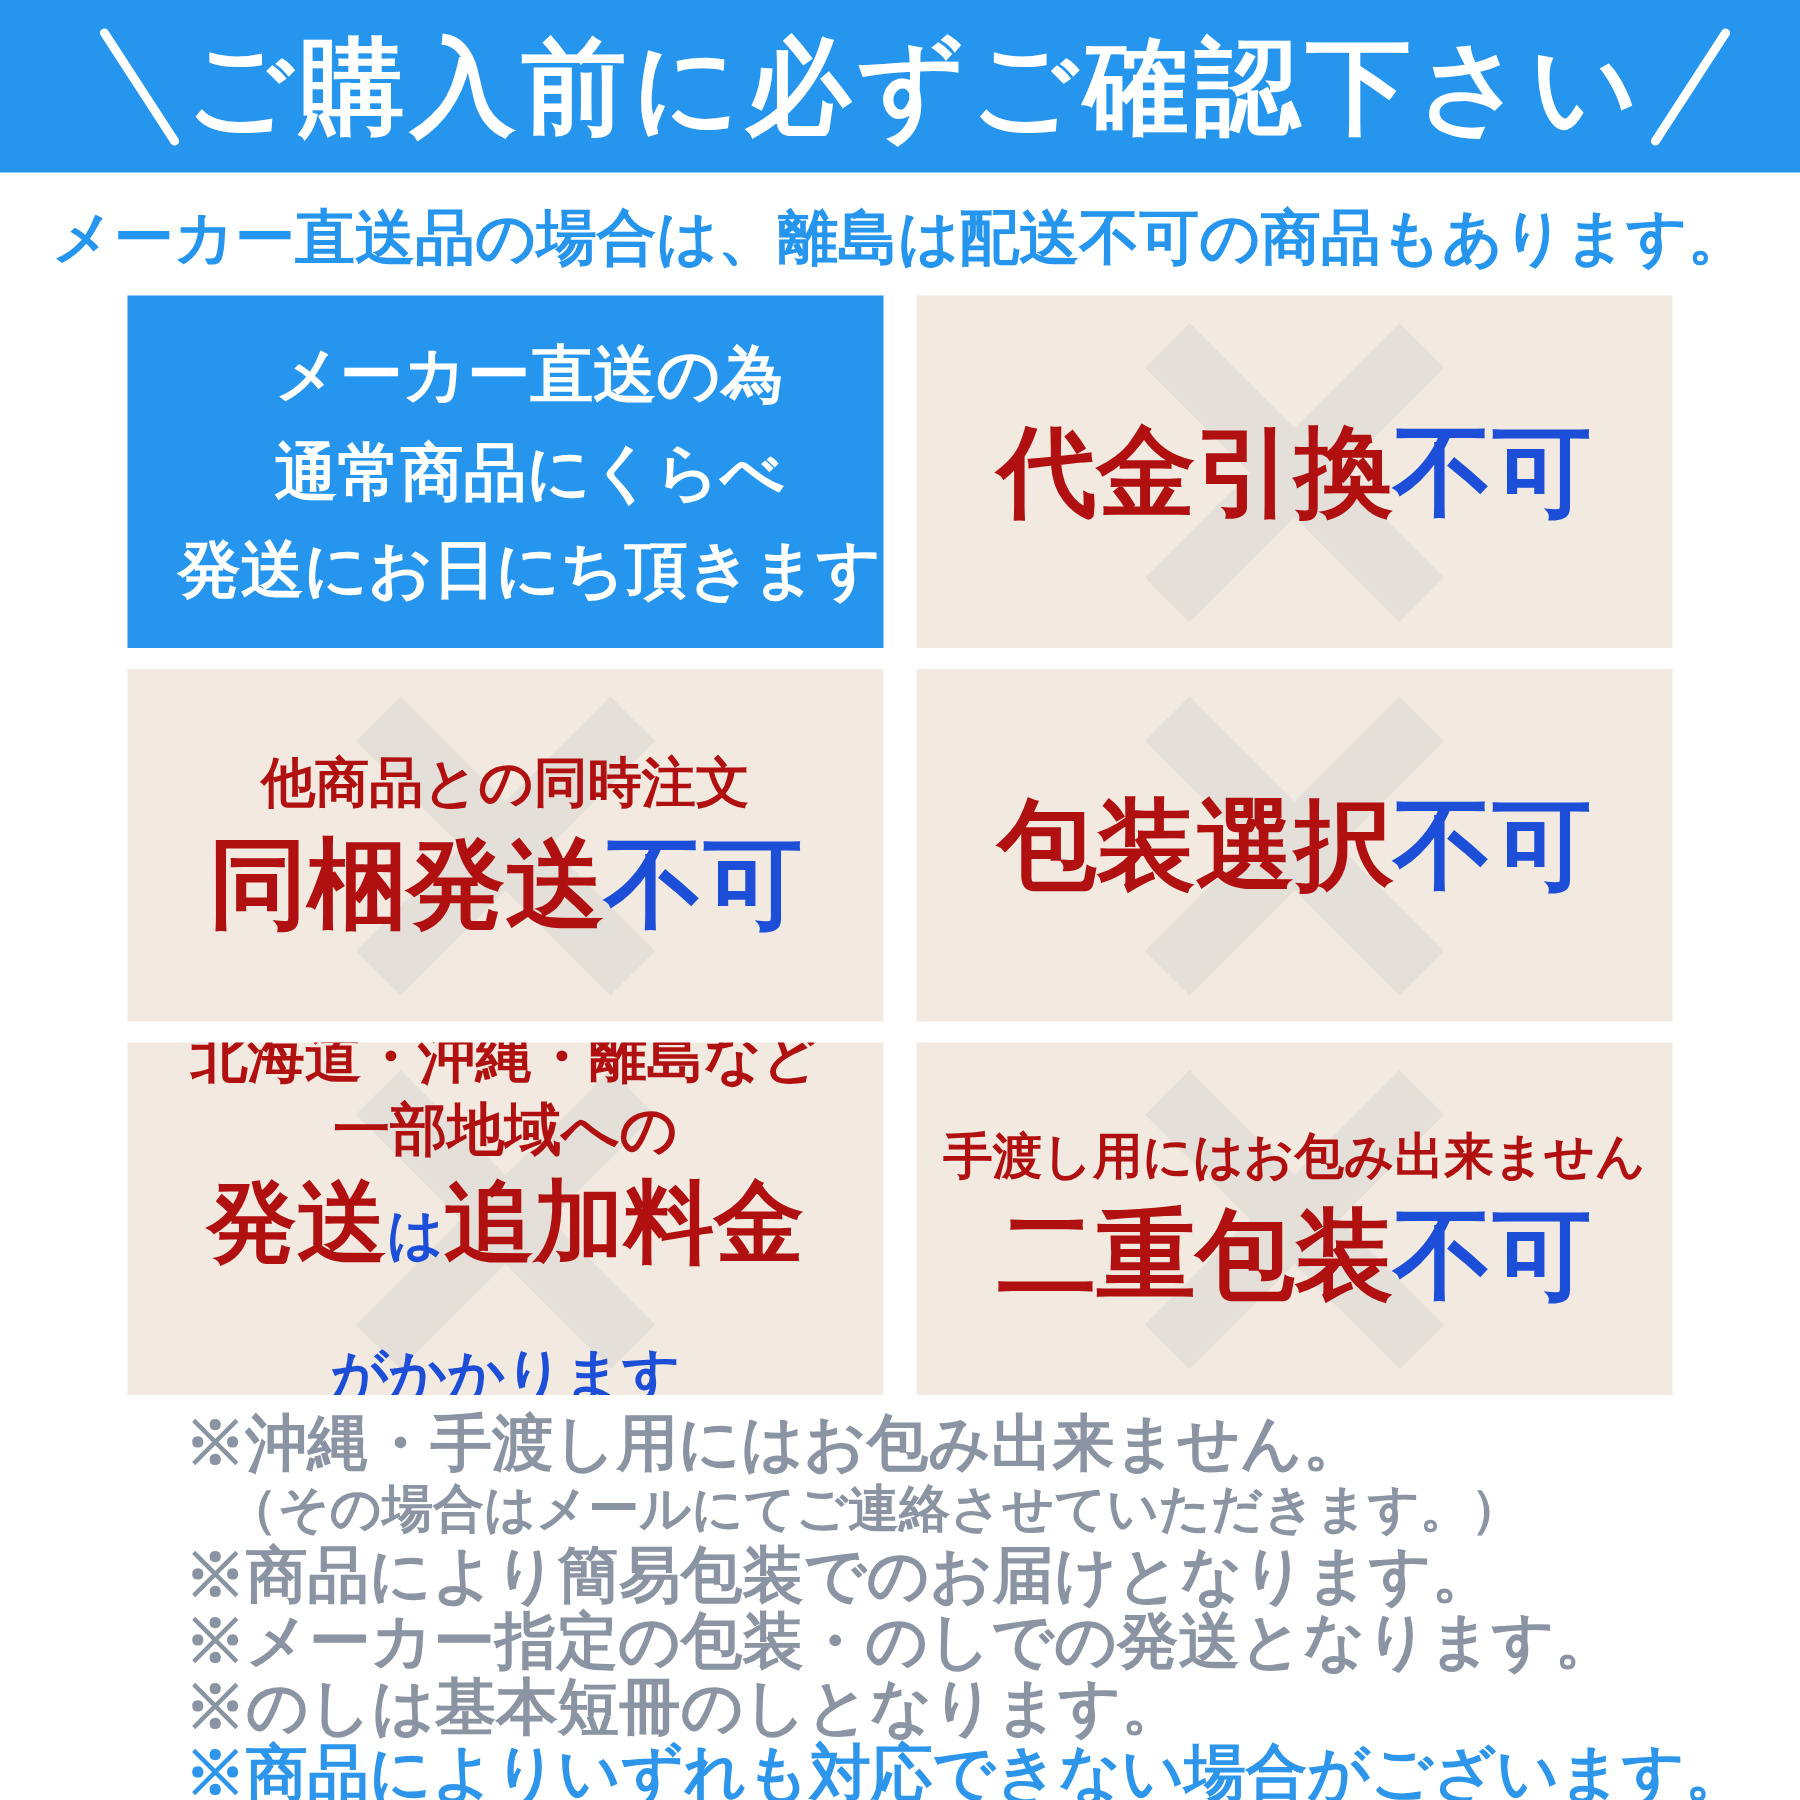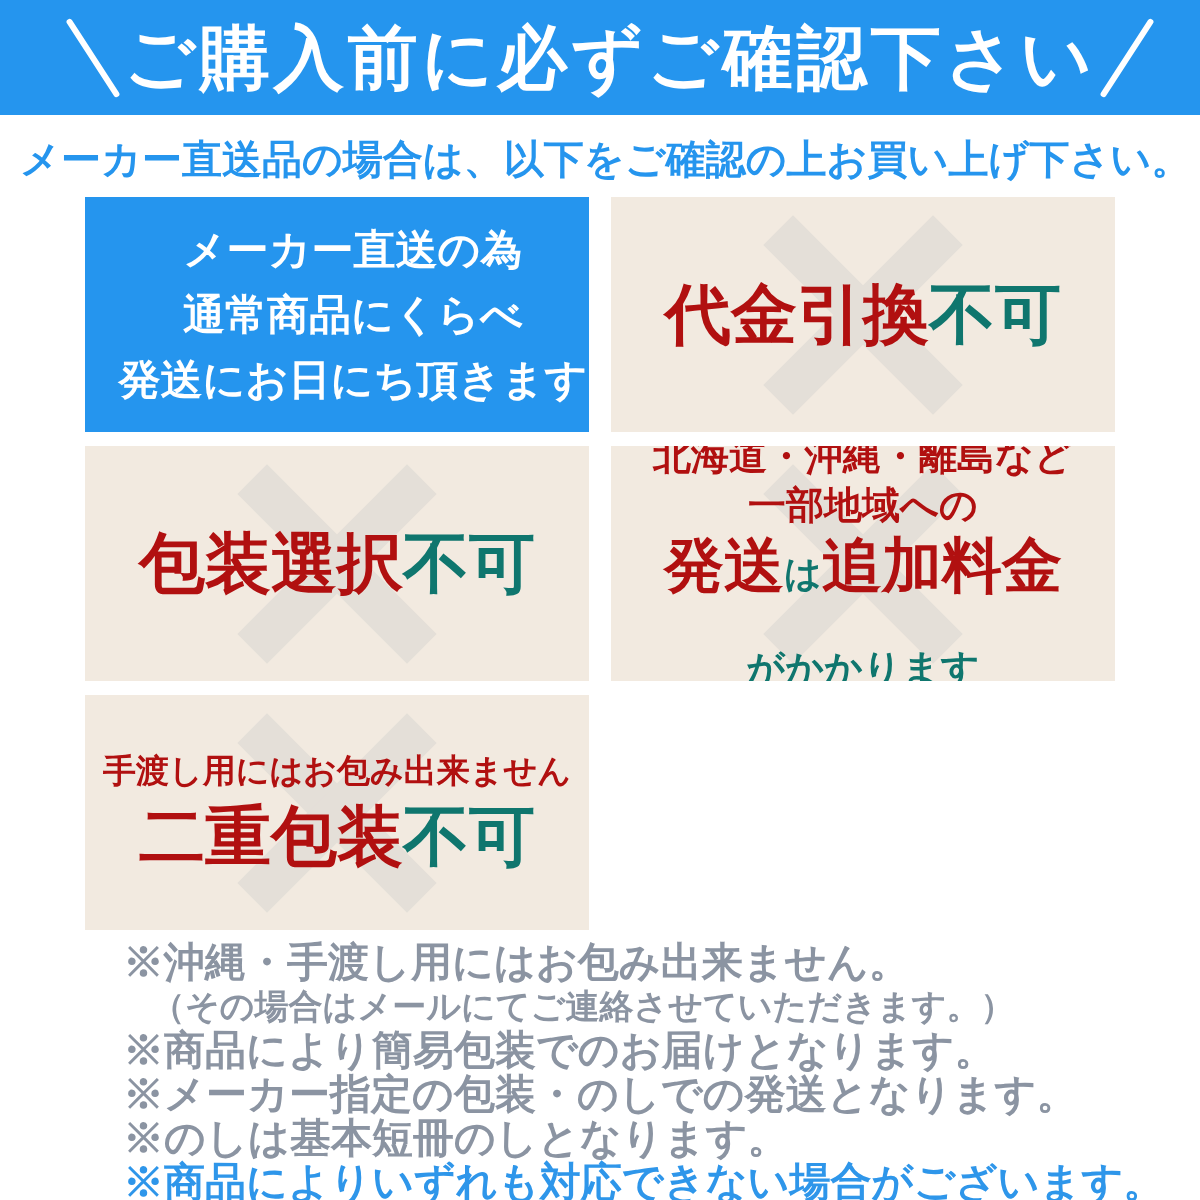--- a/index.html
+++ b/index.html
@@ -77,21 +77,21 @@
     position:absolute;
     width:240px;height:42px;
     background:#e4dfd8;
     left:-120px;top:-21px;
   }
   .xmark::before{transform:rotate(45deg);}
   .xmark::after{transform:rotate(-45deg);}
 
   .cell .txt{position:relative;z-index:2;}
   .red{color:#b11010;text-align:center;}
-  .gray{color:#0f766e;}
+  .gray{color:#1d4ed8;}
   .big-line{font-size:66px;font-weight:bold;line-height:1.15;white-space:nowrap;}
   .sub-line{font-size:36px;font-weight:bold;line-height:1.3;white-space:nowrap;}
   .sub-line-sm{font-size:33px;font-weight:bold;line-height:1.3;white-space:nowrap;}
   .fee-note{font-size:38px;font-weight:bold;line-height:1.3;white-space:nowrap;}
   .fee-big{font-size:60px;font-weight:bold;line-height:1.2;white-space:nowrap;}
   .fee-big .particle{font-size:37px;font-weight:bold;}
   .fee-bottom{font-size:38px;font-weight:bold;line-height:1.4;white-space:nowrap;margin-top:40px;}
   .mb6{margin-bottom:6px;}
 
   
@@ -115,35 +115,40 @@
 <body>
 
 <div class="page">
 
   <header class="banner">
     <span class="slash-bar slash-left"></span>
     <h1 class="title">ご購入前に必ずご確認下さい</h1>
     <span class="slash-bar slash-right"></span>
   </header>
 
-  <p class="subtitle">メーカー直送品の場合は、以下をご確認の上お買い上げ下さい。</p>
+  <p class="subtitle">メーカー直送品の場合は、離島は配送不可の商品もあります。</p>
 
   <div class="grid">
 
     <div class="cell cell-blue">
       <div class="info-line">メーカー直送の為</div>
       <div class="info-line">通常商品にくらべ</div>
       <div class="info-line">発送にお日にち頂きます</div>
     </div>
 
     <div class="cell cell-beige">
       <div class="xmark"></div>
       <div class="txt big-line"><span class="red">代金引換</span><span class="gray">不可</span></div>
     </div>
 
+    <div class="cell cell-beige">
+      <div class="xmark"></div>
+      <div class="txt sub-line red mb6">他商品との同時注文</div>
+      <div class="txt big-line"><span class="red">同梱発送</span><span class="gray">不可</span></div>
+    </div>
 
     <div class="cell cell-beige">
       <div class="xmark"></div>
       <div class="txt big-line"><span class="red">包装選択</span><span class="gray">不可</span></div>
     </div>
 
     <div class="cell cell-beige">
       <div class="xmark"></div>
       <div class="txt fee-note red">北海道・沖縄・離島など</div>
       <div class="txt fee-note red">一部地域への</div>

